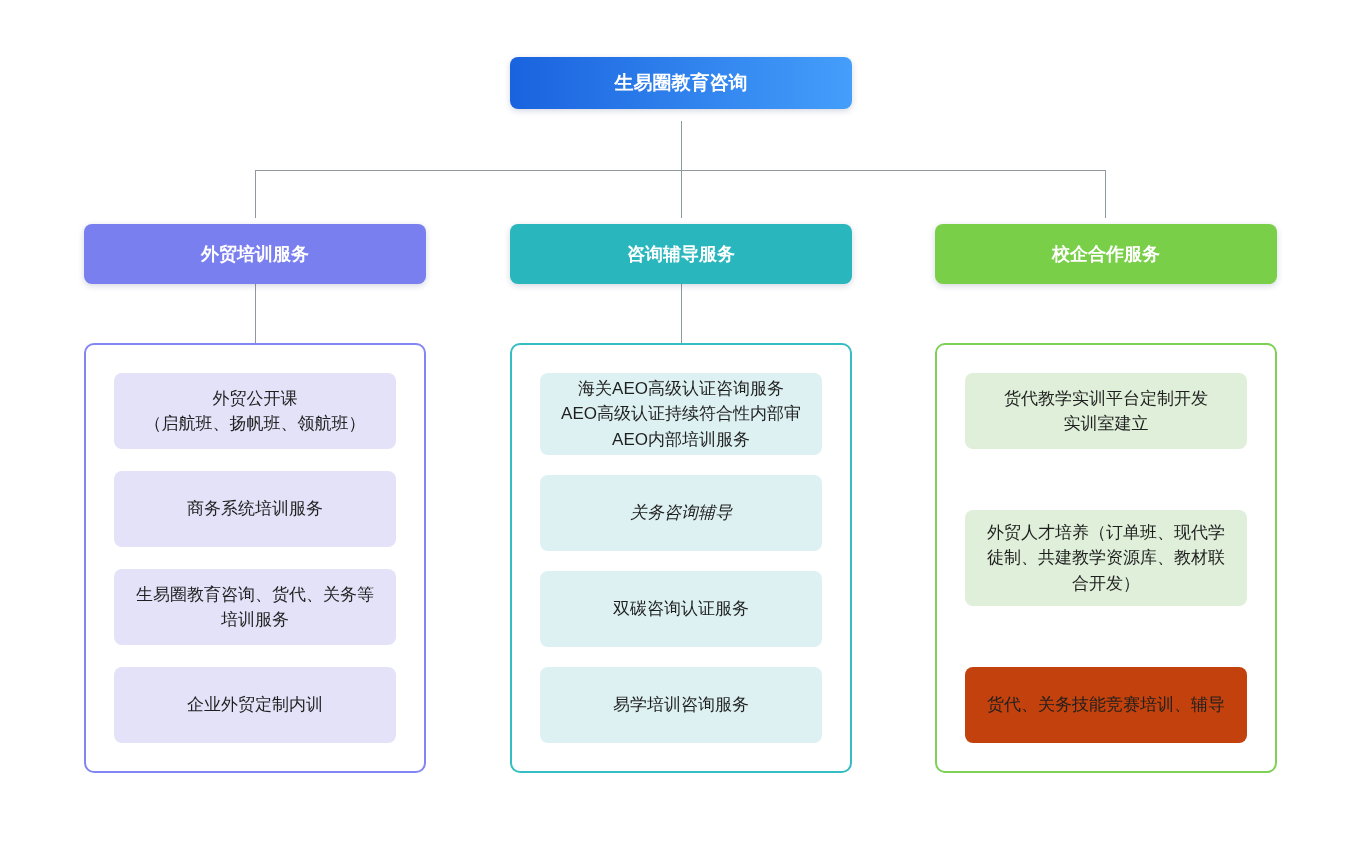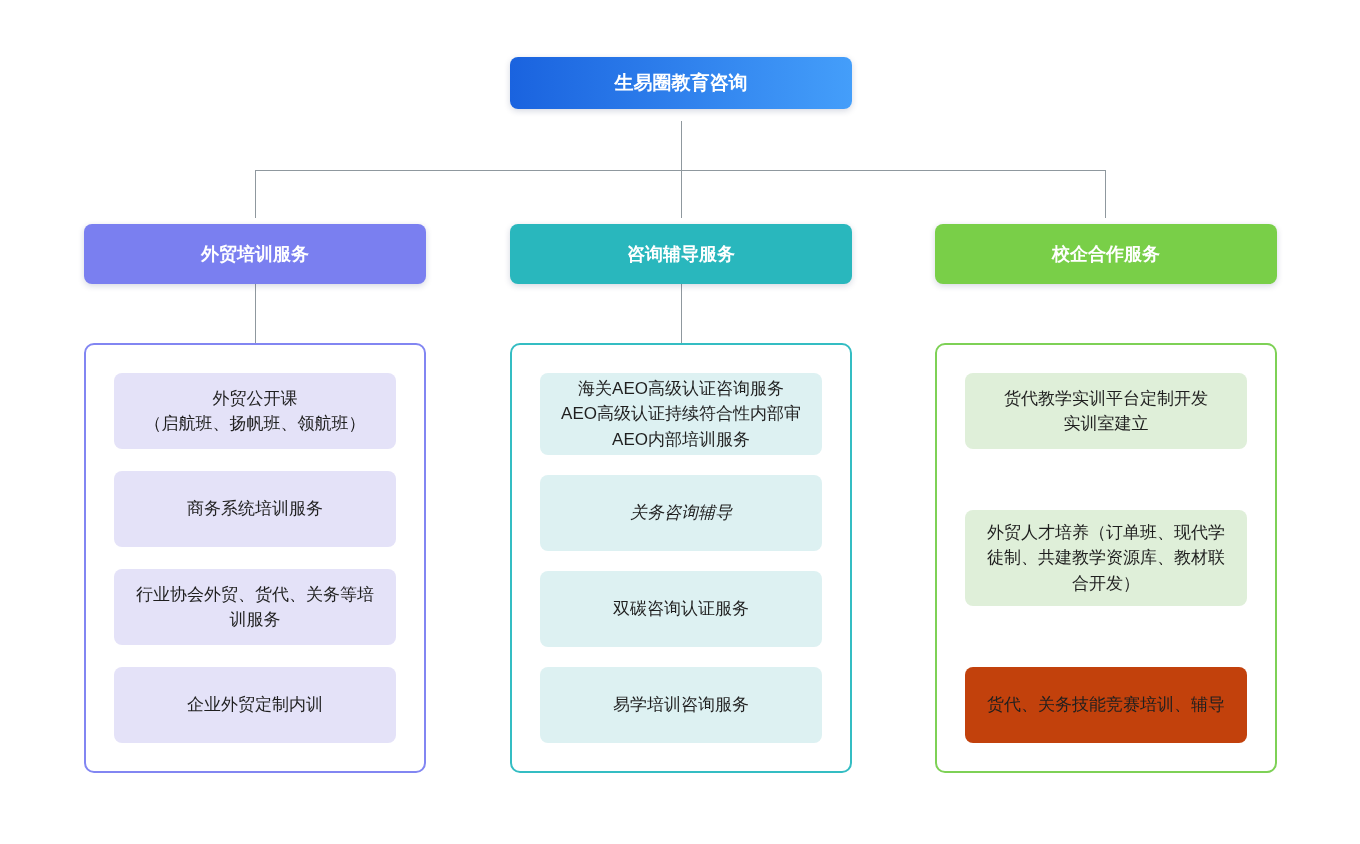--- a/index.html
+++ b/index.html
@@ -90,21 +90,21 @@
   <div class="line v" style="left: 681px; top: 170px; height: 48px; background: rgb(143, 152, 158);"></div>
   <div class="line v" style="left: 1105px; top: 170px; height: 48px; background: rgb(143, 152, 158);"></div>
   <div class="line v" style="left: 255px; top: 278px; height: 65px; background: rgb(143, 152, 158);"></div>
   <div class="line v" style="left: 681px; top: 278px; height: 65px; background: rgb(143, 152, 158);"></div>
 
   <div class="node branch-header col-1" style="background-color: rgb(122, 127, 240);">外贸培训服务</div>
   <div class="branch-container col-1" style="border-color: rgb(130, 134, 242);">
     <div class="service-item" style="background-color: rgb(228, 226, 248);">外贸公开课
 （启航班、扬帆班、领航班）</div>
     <div class="service-item" style="background-color: rgb(228, 226, 248);">商务系统培训服务</div>
-    <div class="service-item" style="background-color: rgb(228, 226, 248);">行业协会外贸、货代、关务等培训服务</div>
+    <div class="service-item" style="background-color: rgb(228, 226, 248);">生易圈教育咨询、货代、关务等培训服务</div>
     <div class="service-item" style="background-color: rgb(228, 226, 248);">企业外贸定制内训</div>
   </div>
 
   <div class="node branch-header col-2" style="background-color: rgb(41, 183, 189);">咨询辅导服务</div>
   <div class="branch-container col-2" style="border-color: rgb(52, 189, 195);">
     <div class="service-item" style="background-color: rgb(221, 241, 242);">海关AEO高级认证咨询服务
 AEO高级认证持续符合性内部审
 AEO内部培训服务</div>
     <div class="service-item" style="background-color: rgb(221, 241, 242); font-style: italic;">关务咨询辅导</div>
     <div class="service-item" style="background-color: rgb(221, 241, 242);">双碳咨询认证服务</div>

